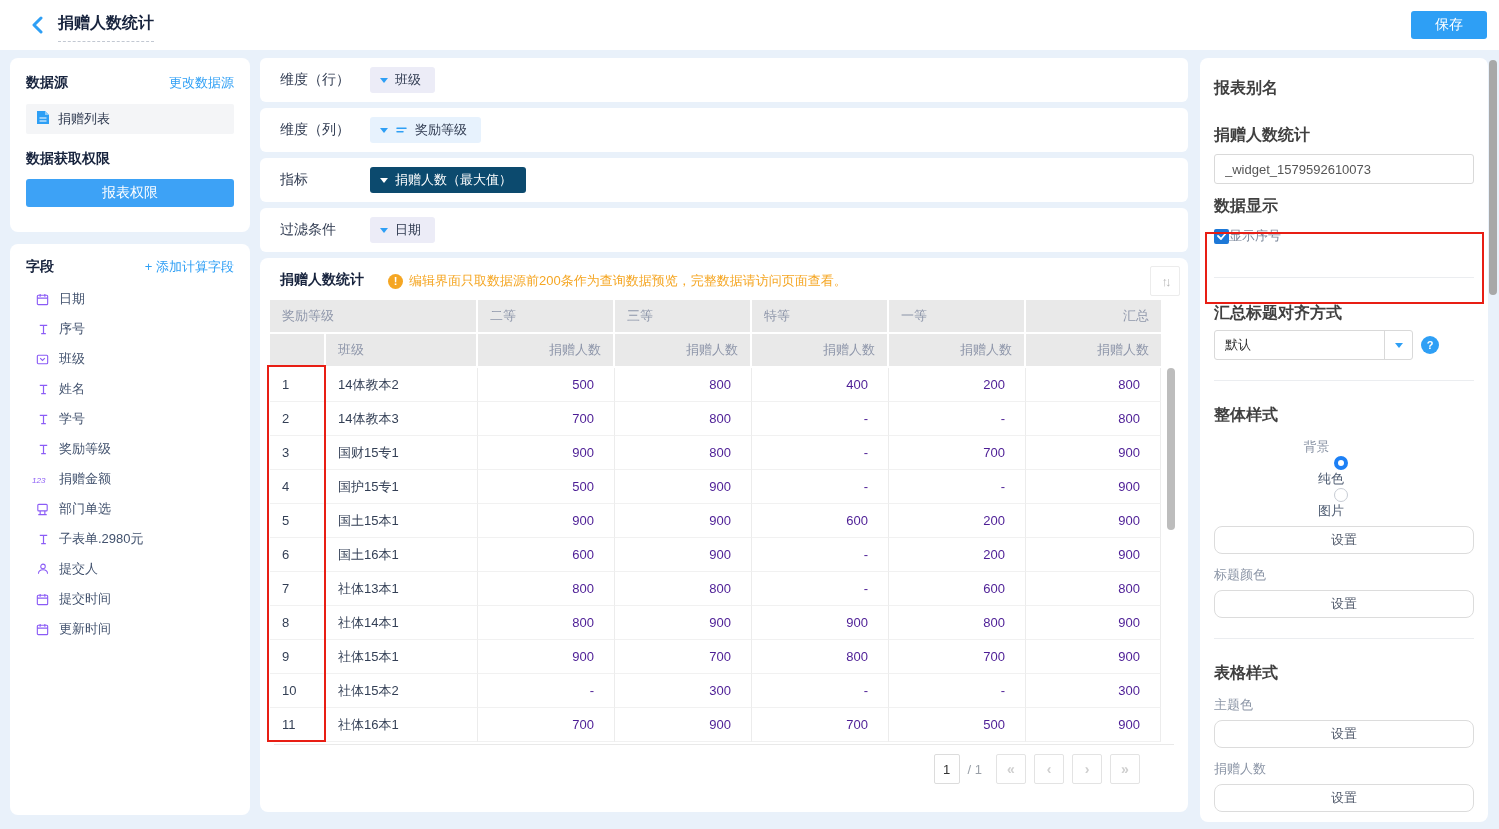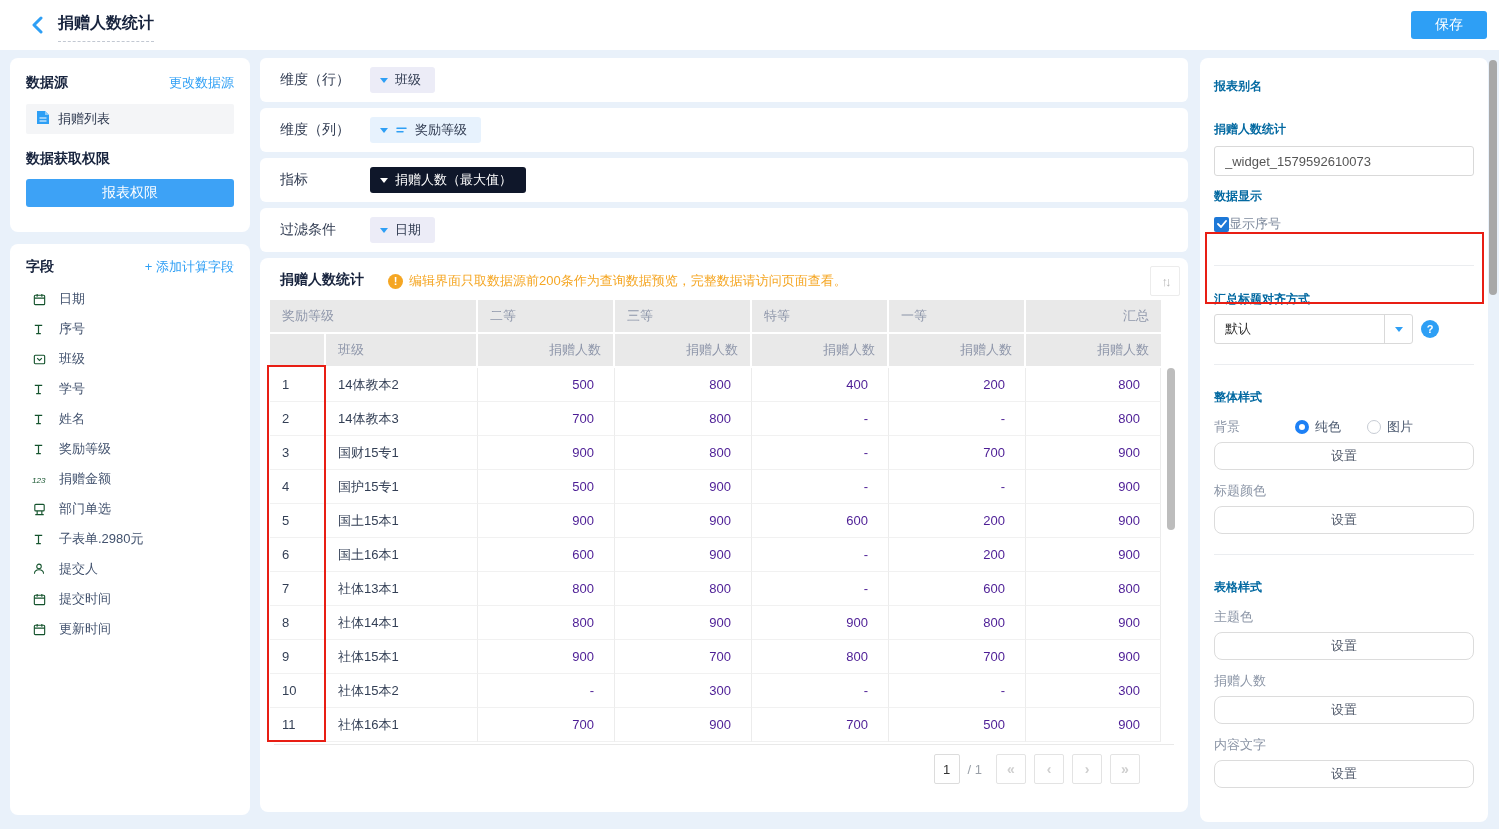--- a/index.html
+++ b/index.html
@@ -22,30 +22,30 @@
   .card-ds { left:10px; top:58px; width:240px; height:174px; padding:16px; }
   .row-between { display:flex; justify-content:space-between; align-items:center; }
   .sec-title { font-size:14px; font-weight:bold; color:#17233d; }
   .blue-link { font-size:13px; color:#2e9ff5; cursor:pointer; }
   .ds-item { margin-top:12px; height:30px; background:#f4f5f7; border-radius:2px; display:flex; align-items:center; gap:8px; padding:0 10px; font-size:13px; color:#2f3a50; cursor:pointer; }
   .perm-title { margin-top:16px; }
   .perm-btn { margin-top:11px; width:208px; height:28px; background:#3da2f6; border:none; border-radius:3px; color:#fff; font-size:14px; display:flex; align-items:center; justify-content:center; cursor:pointer; }
   .card-fields { left:10px; top:244px; width:240px; height:571px; padding:14px 16px; overflow:hidden; }
   .field-list { margin-top:8px; }
   .field-item { height:30px; display:flex; align-items:center; gap:9px; padding-left:6px; cursor:grab; border-radius:2px; }
-  .ficon { width:18px; display:flex; align-items:center; justify-content:flex-start; color:#14532d;font-style:italic; }
+  .ficon { width:18px; display:flex; align-items:center; justify-content:flex-end; color:#8b5cf6;font-style:italic; }
   .flabel { font-size:13px; color:#42526e; }
   
   .config-rows { position:absolute; left:260px; top:58px; width:928px; }
   .cfg-row { height:44px; background:#fff; border-radius:6px; margin-bottom:6px; display:flex; align-items:center; }
   .cfg-label { width:110px; padding-left:20px; font-size:14px; color:#2f3a50; }
   .tag { display:inline-flex; align-items:center; gap:7px; height:26px; padding:0 14px 0 10px; border-radius:3px; font-size:13px; color:#2f3a50; cursor:pointer; }
   .tag-light { background:#ececf7; }
   .tag-light-blue { background:#e7f2fd; }
-  .tag-solid { background:#0f172a; color:#fff; }
+  .tag-solid { background:#0c4a6e; color:#fff; }
   .caret { width:0; height:0; border-left:4px solid transparent; border-right:4px solid transparent; border-top:5px solid #2e9ff5; }
   .tag-solid .caret { border-top-color:#fff; }
   .tag-sort { display:flex; align-items:center; }
   
   .card-table { left:260px; top:258px; width:928px; height:554px; }
   .tbl-title { position:absolute; left:20px; top:13px; font-size:14px; font-weight:bold; color:#17233d; }
   .tbl-warning { position:absolute; left:128px; top:14px; display:flex; align-items:center; gap:6px; font-size:13px; color:#f5a623; }
   .warn-ico { width:15px; height:15px; border-radius:50%; background:#f5a623; color:#fff; font-size:11px; font-weight:bold; display:flex; align-items:center; justify-content:center; flex:none; }
   .sort-btn { position:absolute; right:8px; top:8px; width:30px; height:30px; border:1px solid #ececec; border-radius:2px; background:#fff; color:#b5b5b5; font-size:13px; letter-spacing:-3px; display:flex; align-items:center; justify-content:center; cursor:pointer; }
   .tbl-wrap { position:absolute; left:10px; top:42px; }
@@ -56,39 +56,39 @@
   td { background:#fff; font-size:13px; color:#333f55; height:34px; padding:0 12px; border-right:1px solid #ececec; border-bottom:1px solid #f1f1f1; overflow:hidden; white-space:nowrap; }
   td.num { color:#4c1d95; padding-right:20px; }
   .tbl-scroll-thumb { position:absolute; left:907px; top:110px; width:8px; height:162px; background:#bdbdbd; border-radius:4px; cursor:pointer; }
   .red-box-seq { position:absolute; left:7px; top:107px; width:59px; height:377px; border:2px solid #e81e14; pointer-events:none; z-index:3; }
   .tbl-footer { position:absolute; left:14px; right:14px; top:486px; border-top:1px solid #e9e9e9; padding-top:9px; display:flex; justify-content:flex-end; align-items:center; gap:8px; padding-right:34px; }
   .pg-input { width:26px; height:30px; border:1px solid #dcdcdc; border-radius:2px; text-align:center; font-size:13px; color:#333; font-family:inherit; }
   .pg-of { font-size:13px; color:#9aa0a8; margin-right:6px; }
   .pg-btn { width:30px; height:30px; border:1px solid #e3e3e3; border-radius:2px; background:#fff; color:#cfcfcf; font-size:14px; font-weight:bold; display:flex; align-items:center; justify-content:center; cursor:not-allowed; }
   
   .card-right { left:1200px; top:58px; width:288px; height:764px; padding:20px 14px 0; overflow:hidden; }
-  .r-label { font-size:12px; font-weight:bold; color:#0369a1; }
+  .r-label { font-size:16px; font-weight:bold; color:#404040; }
   .r-input { margin-top:8px; width:100%; height:30px; border:1px solid #d9d9d9; border-radius:3px; font-size:13px; color:#555; padding:0 10px; font-family:inherit; }
   .mt26 { margin-top:26px; }
   .dd-title { margin-top:12px; }
   .chk-row { margin-top:10px; display:flex; align-items:center; gap:0; cursor:pointer; }
   .chk { width:15px; height:15px; background:#1d78d7; border-radius:2px; display:flex; align-items:center; justify-content:center; flex:none; }
   .chk-label { font-size:13px; color:#7e8a9d; }
   .red-box-dd { position:absolute; left:5px; top:174px; width:279px; height:72px; border:2px solid #e81e14; pointer-events:none; z-index:3; }
   .hr { border-top:1px solid #ebedf0; margin-top:32px; }
   .hr2 { border-top:1px solid #ebedf0; margin-top:20px; }
   .align-title { margin-top:25px; }
   .select-row { margin-top:6px; display:flex; align-items:center; }
   .select { width:199px; height:30px; border:1px solid #d9d9d9; border-radius:3px; display:flex; align-items:center; cursor:pointer; }
   .select-val { flex:1; padding-left:10px; font-size:13px; color:#333; }
   .select-caret-seg { width:28px; height:100%; border-left:1px solid #d9d9d9; display:flex; align-items:center; justify-content:center; }
   .help-ico { margin-left:8px; width:18px; height:18px; border-radius:50%; background:#2e9ff5; color:#fff; font-size:11px; font-weight:bold; display:flex; align-items:center; justify-content:center; cursor:pointer; }
   .sec-mt24 { margin-top:24px; }
   .gray-label { margin-top:12px; font-size:13px; color:#8b95a6; }
-  .radio-row { margin-top:12px; display:flex; align-items:center; font-size:13px; }
+  .radio-row { margin-top:12px; display:flex; align-items:center; font-size:13px;flex-direction:column; }
   .radio-row .lbl { color:#8b95a6; width:81px; }
   .radio { width:14px; height:14px; border-radius:50%; background:#fff; flex:none; margin-right:6px; cursor:pointer; }
   .radio.on { border:4px solid #1d80f5; }
   .radio.off { border:1px solid #c7ccd4; }
   .radio-label { color:#4c5a70; margin-right:26px; cursor:pointer; }
   .set-btn { margin-top:6px; width:100%; height:28px; background:#fff; border:1px solid #dcdcdc; border-radius:8px; font-size:13px; color:#515a6b; display:flex; align-items:center; justify-content:center; cursor:pointer; }
   
   .page-scroll-thumb { position:absolute; left:1489px; top:60px; width:8px; height:235px; background:#a8a8a8; border-radius:4px; cursor:pointer; z-index:6; }
 </style>
 </head>
@@ -154,29 +154,29 @@
           </svg>
         </span>
         <span class="flabel">班级</span>
       </div>
       <div class="field-item">
         <span class="ficon">
           <svg width="13" height="13" viewBox="0 0 14 14">
             <path d="M3 2.5h8M7 2.5v9M4.5 11.5h5" fill="none" stroke="currentColor" stroke-width="1.3"></path>
           </svg>
         </span>
-        <span class="flabel">学号</span>
+        <span class="flabel">姓名</span>
       </div>
       <div class="field-item">
         <span class="ficon">
           <svg width="13" height="13" viewBox="0 0 14 14">
             <path d="M3 2.5h8M7 2.5v9M4.5 11.5h5" fill="none" stroke="currentColor" stroke-width="1.3"></path>
           </svg>
         </span>
-        <span class="flabel">姓名</span>
+        <span class="flabel">学号</span>
       </div>
       <div class="field-item">
         <span class="ficon">
           <svg width="13" height="13" viewBox="0 0 14 14">
             <path d="M3 2.5h8M7 2.5v9M4.5 11.5h5" fill="none" stroke="currentColor" stroke-width="1.3"></path>
           </svg>
         </span>
         <span class="flabel">奖励等级</span>
       </div>
       <div class="field-item">

